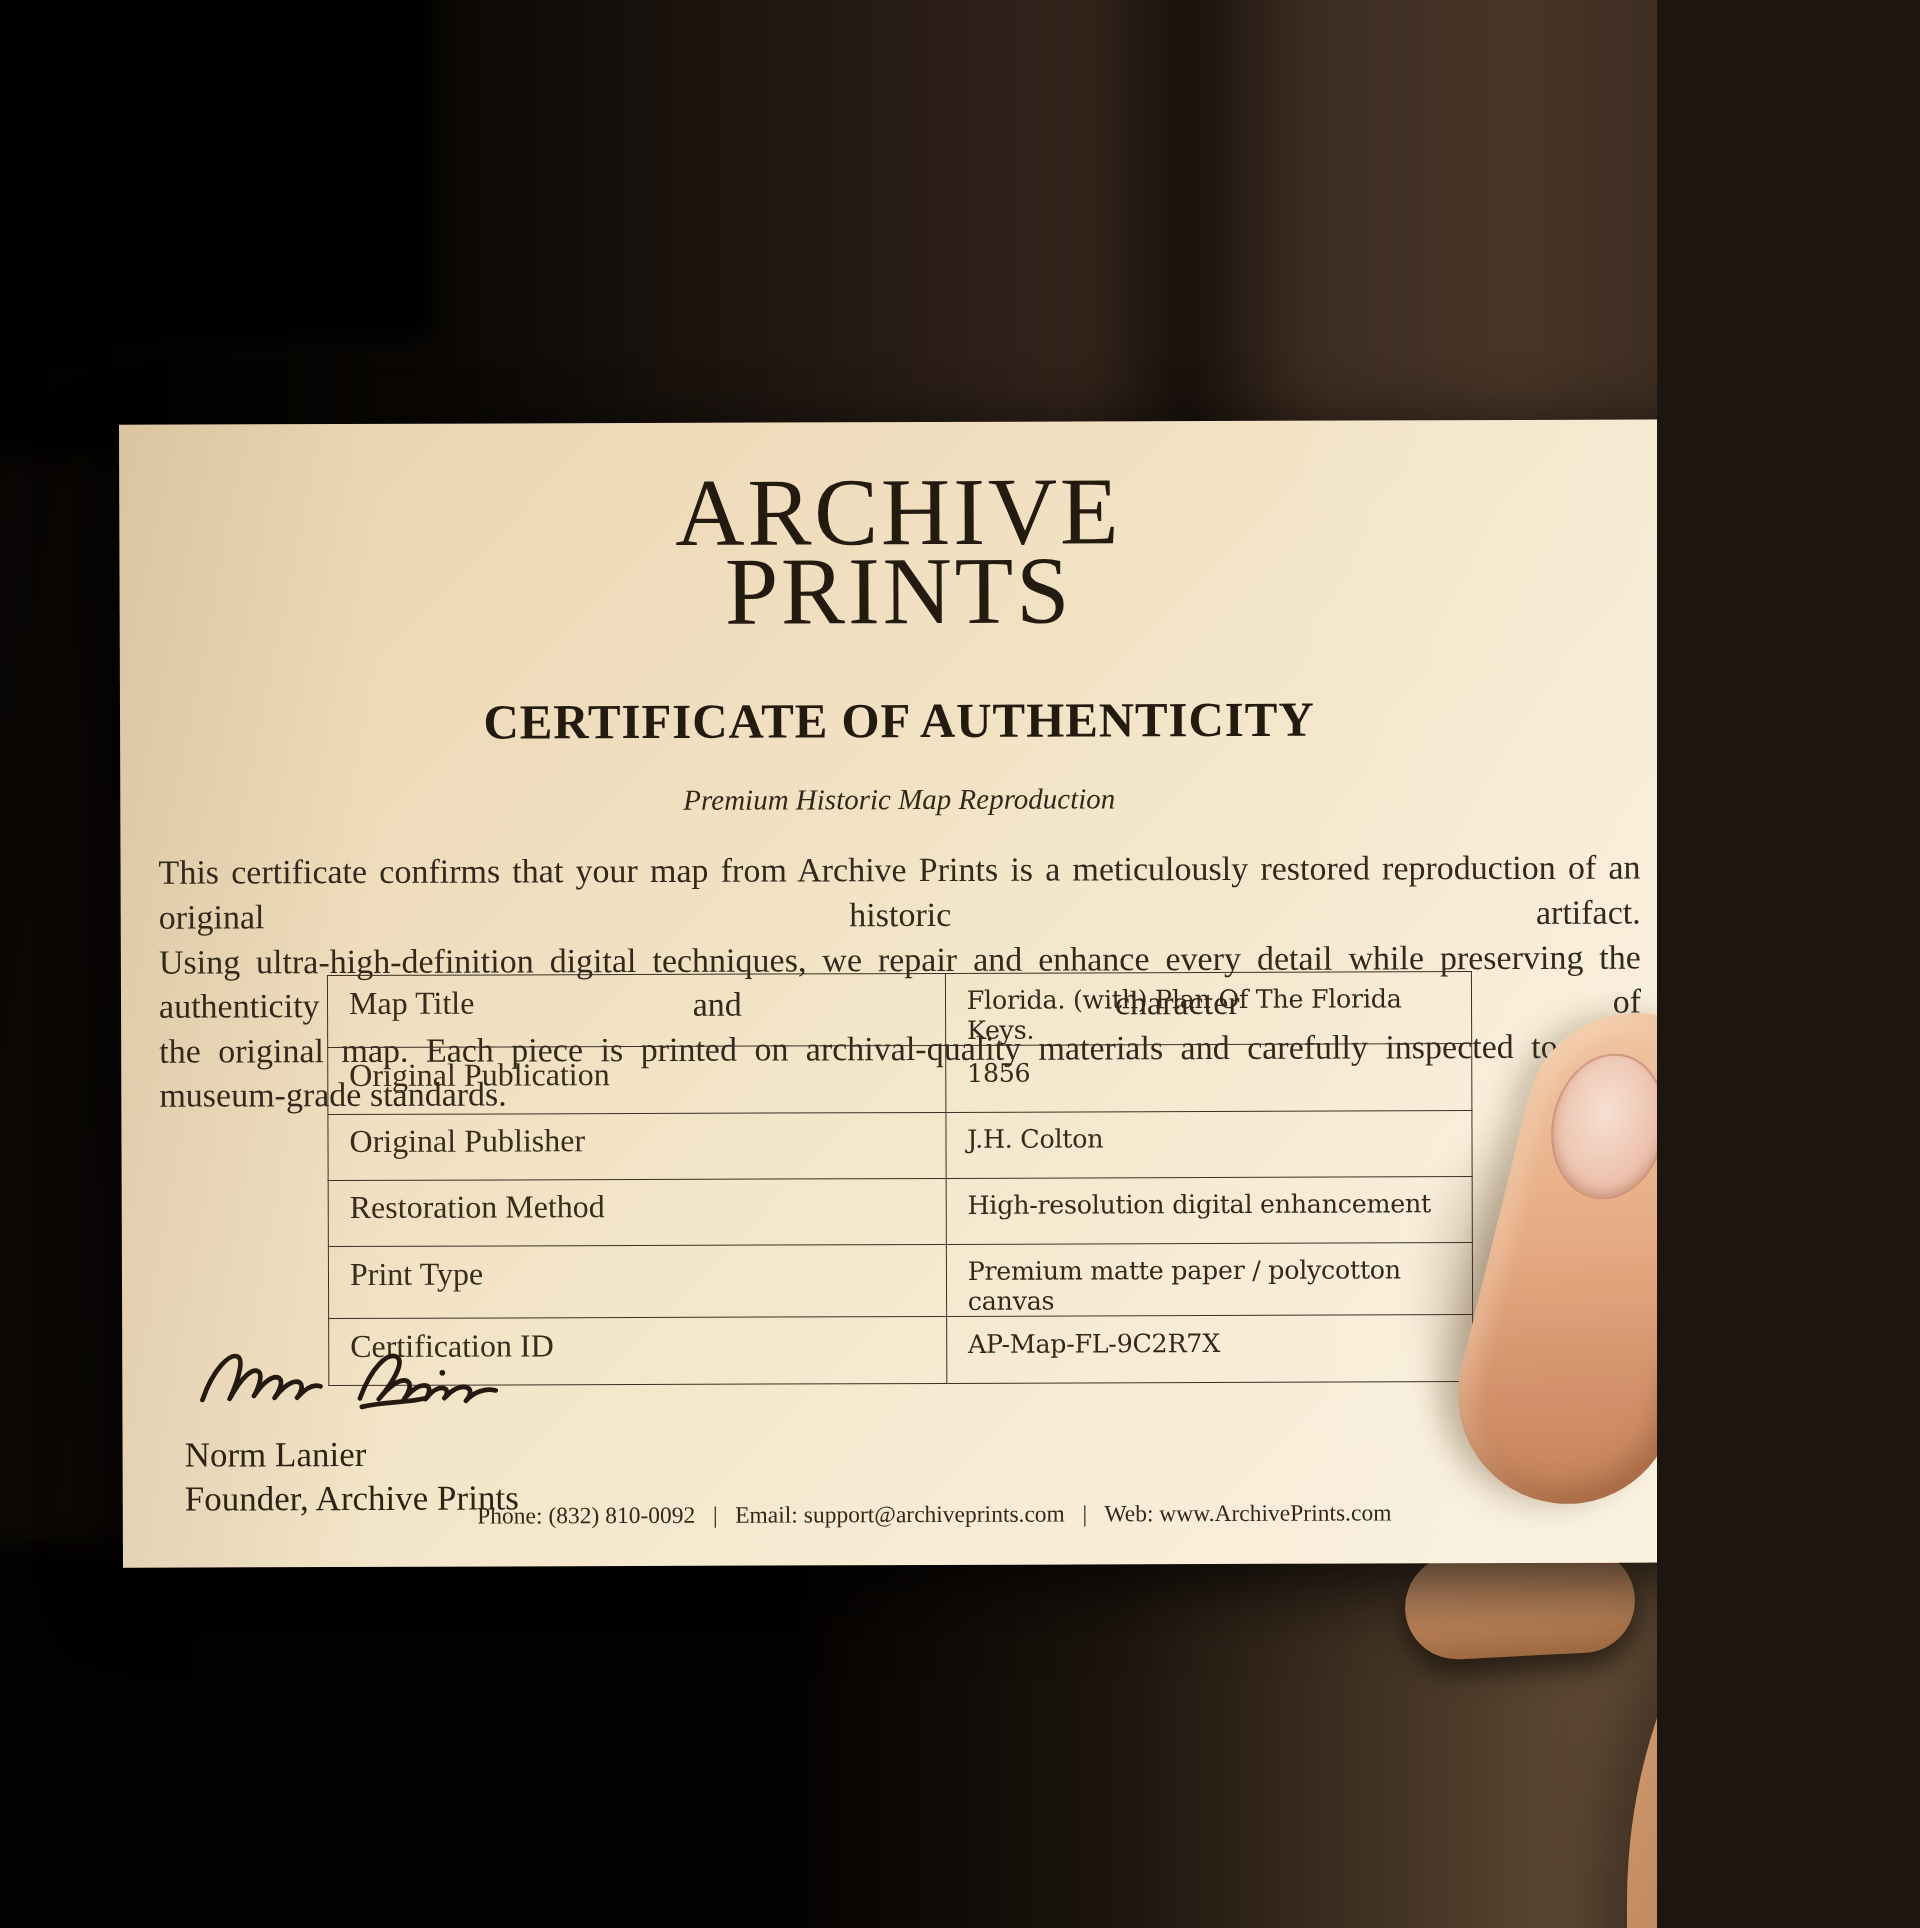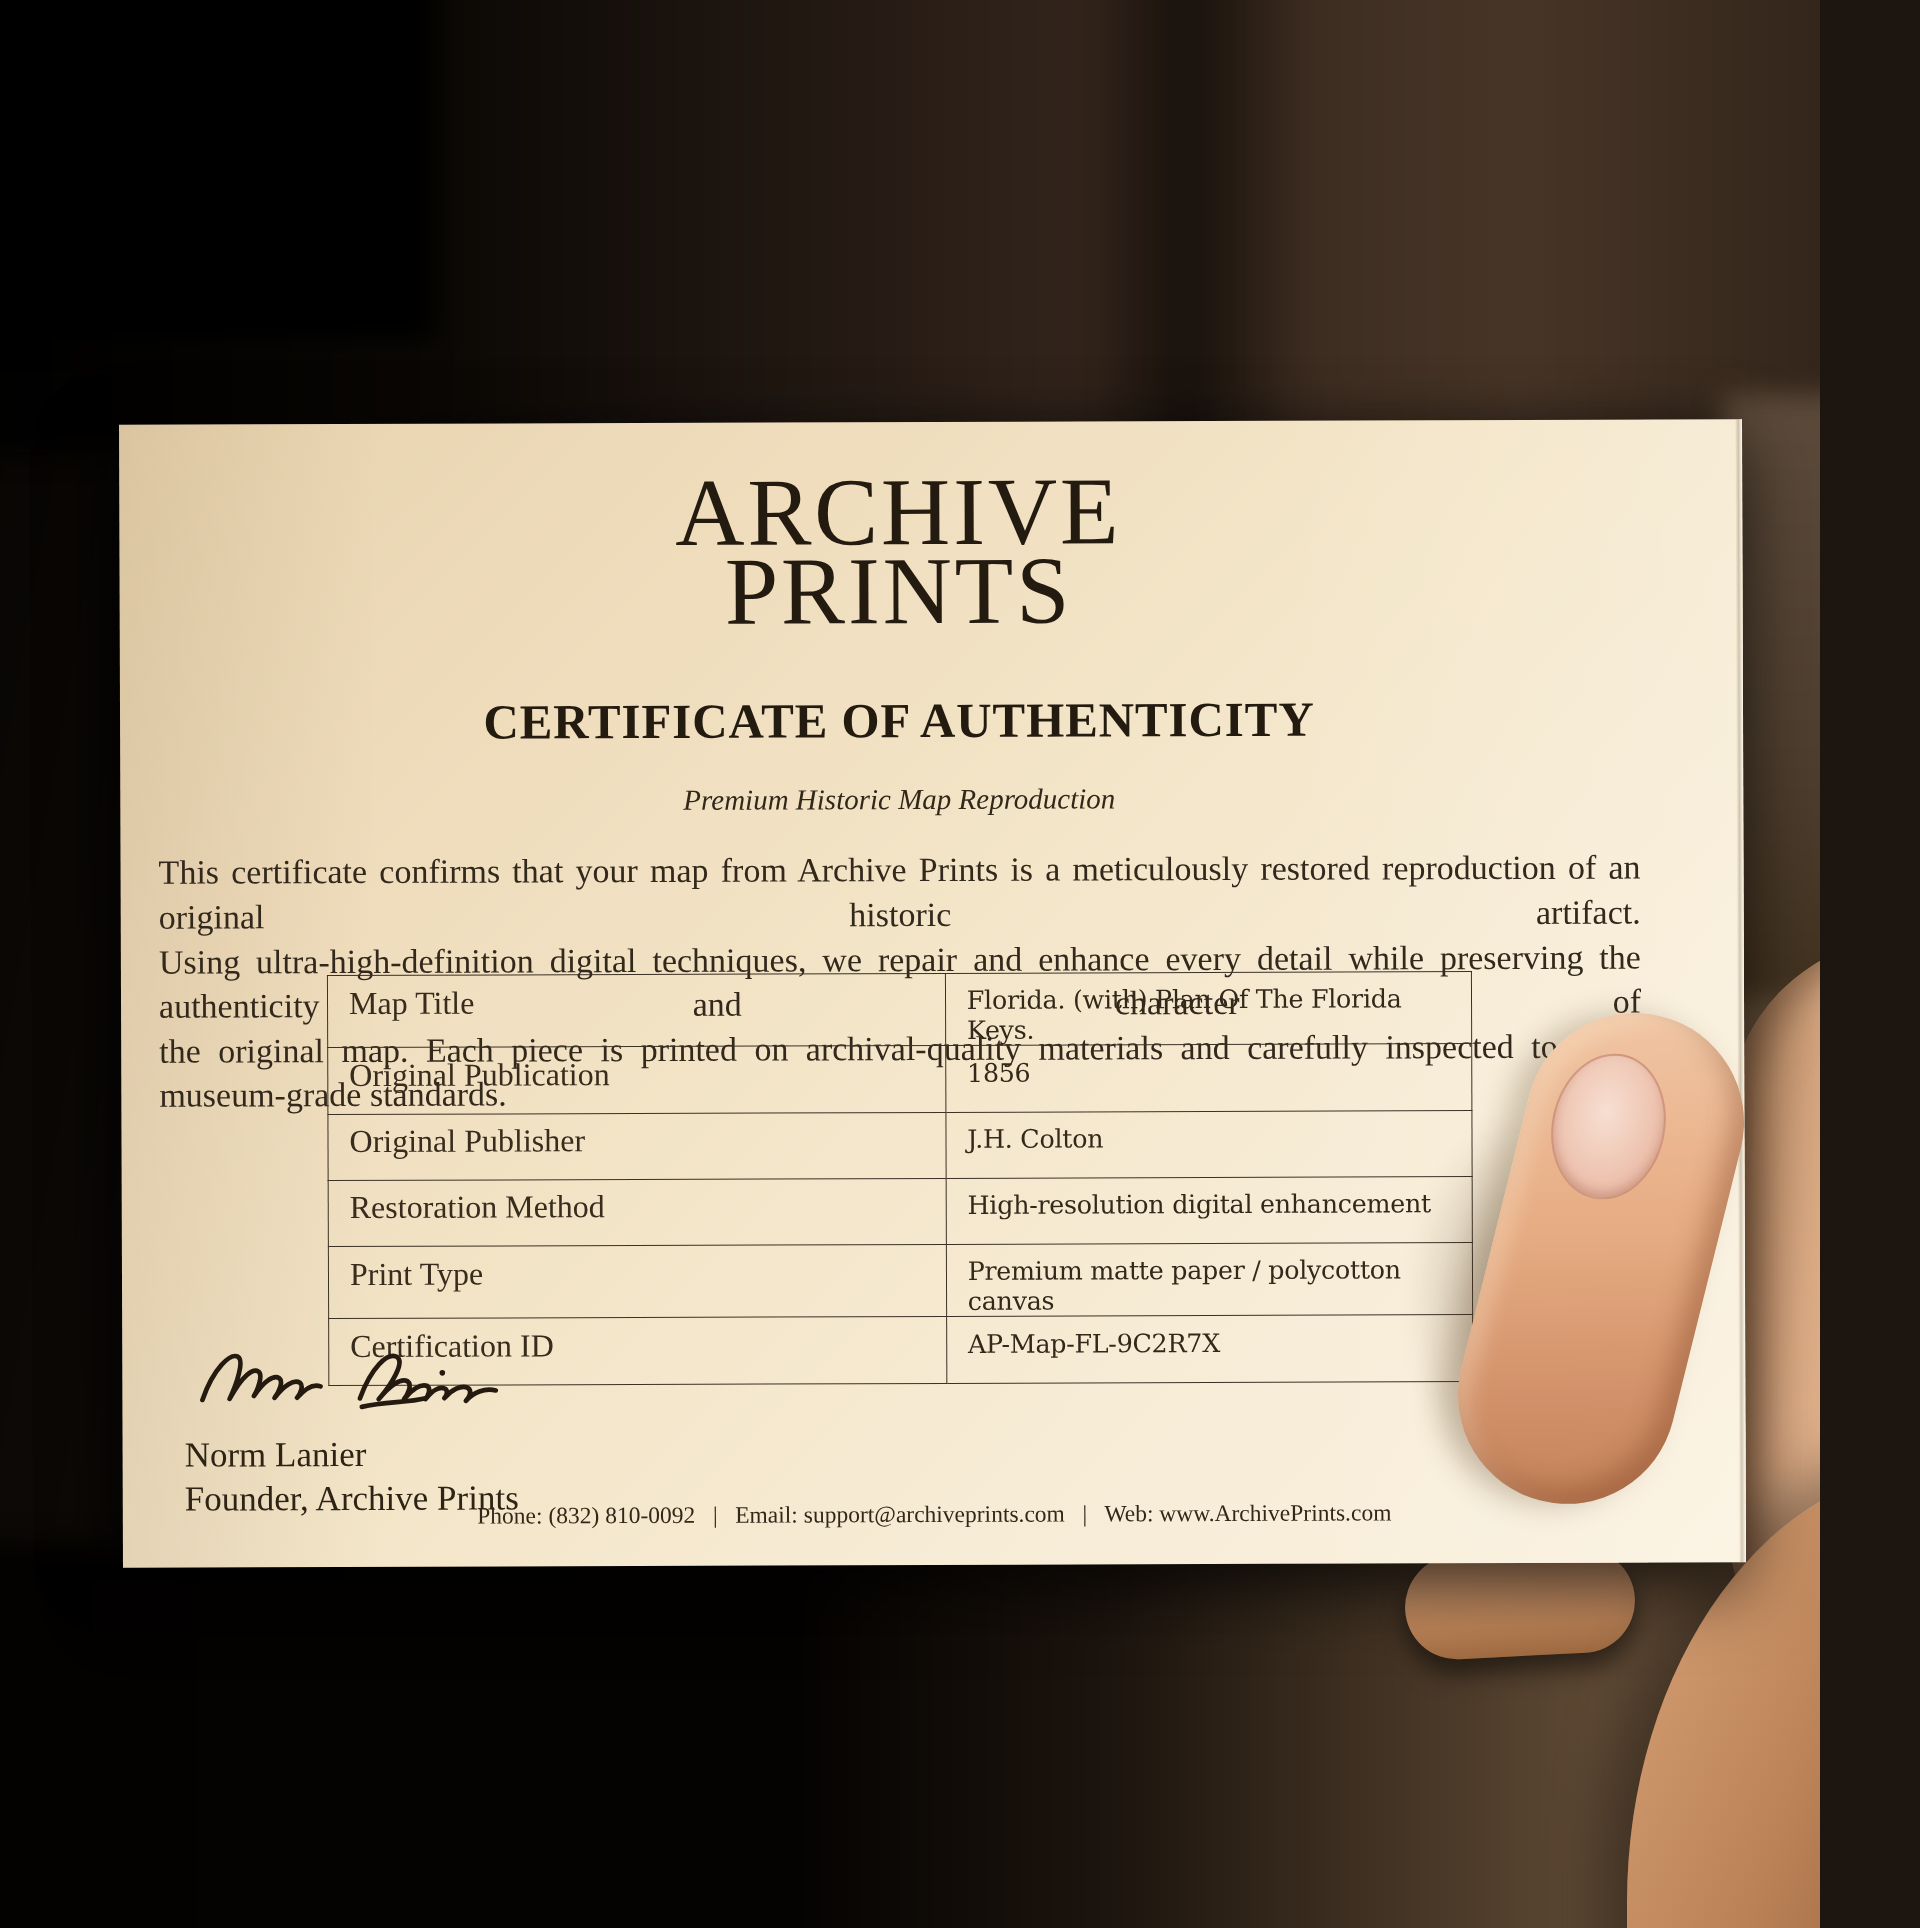--- a/index.html
+++ b/index.html
@@ -1,16 +1,16 @@
 <!DOCTYPE html>
 <html style="font-size:15px"><head>
 <meta charset="utf-8">
 <style>
   html,body{margin:0;padding:0;background:#1d150f;}
-  #stage{position:relative;width:1820px;height:1928px;overflow:hidden;
+  #stage{position:relative;width:1657px;height:1928px;overflow:hidden;
          font-family:"Liberation Serif", serif;}
 
   
   .bg{position:absolute;z-index:1;filter:blur(13px);}
   .bg-base{left:-38px;top:-38px;width:1996px;height:2004px;
     background:linear-gradient(100deg,#060403 0%,#0f0b08 20%,#30271f 45%,#54432f 68%,#67523c 82%,#3a2c1f 100%);}
   .bg-top{left:-38px;top:-38px;width:1996px;height:490px;
     background:linear-gradient(90deg,#000 0%,#0b0805 24%,#2e2119 52%,#473527 78%,#2b1f16 100%);}
   .bg-topleft{left:-56px;top:-56px;width:490px;height:395px;background:#000;}
   .bg-doorline{left:1083px;top:-38px;width:226px;height:527px;

